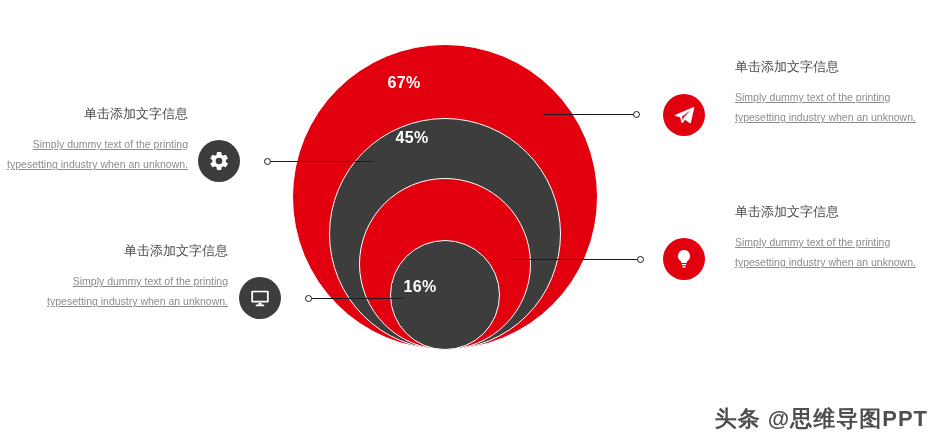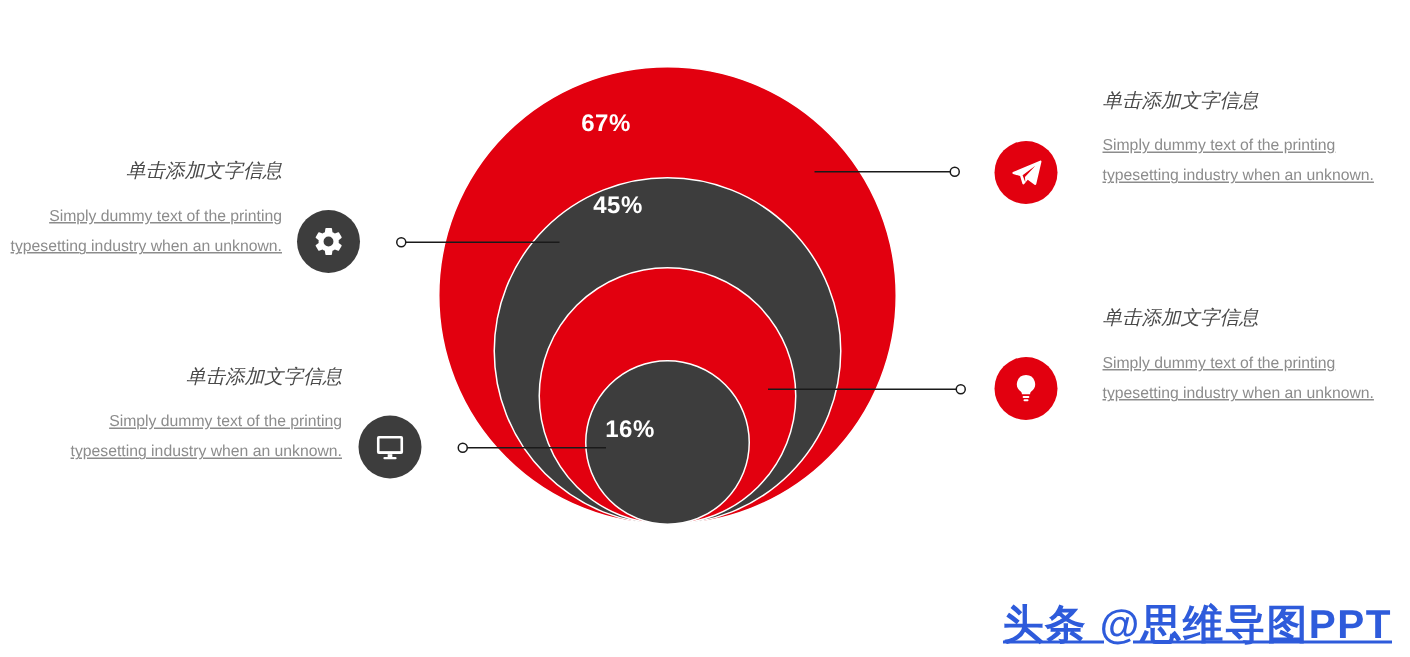--- a/index.html
+++ b/index.html
@@ -79,44 +79,42 @@
   .text-block {
     position: absolute;
     width: 210px;
   }
   .tb-title {
     font-size: 13px;
     color: #4a4a4a;
     font-weight: normal;
     margin: 0 0 11px 0;
     line-height: 1.3;
-    font-style: italic;
   }
   .tb-body {
     font-size: 10.5px;
     color: #8c8c8c;
     line-height: 1.95;
     margin: 0;
     text-decoration: underline;
   }
   .text-block.align-right { text-align: right; }
   .text-block.align-left  { text-align: left; }
 
   
   #watermark {
     position: absolute;
     right: 12px;
     bottom: 4px;
-    font-size: 27px;
+    font-size: 22px;
     font-weight: bold;
-    color: #1d4ed8;
+    color: #404040;
     letter-spacing: 1px;
     opacity: 0.92;
     white-space: nowrap;
-    text-decoration: underline;
   }
 </style>
 </head>
 <body>
 
 <div id="stage">
 
   <div id="bubbles">
 
     <div class="bubble" style="width:306px;height:306px;left:292px;top:44px;background:#e2000f;border-color:#ffffff;"></div>

